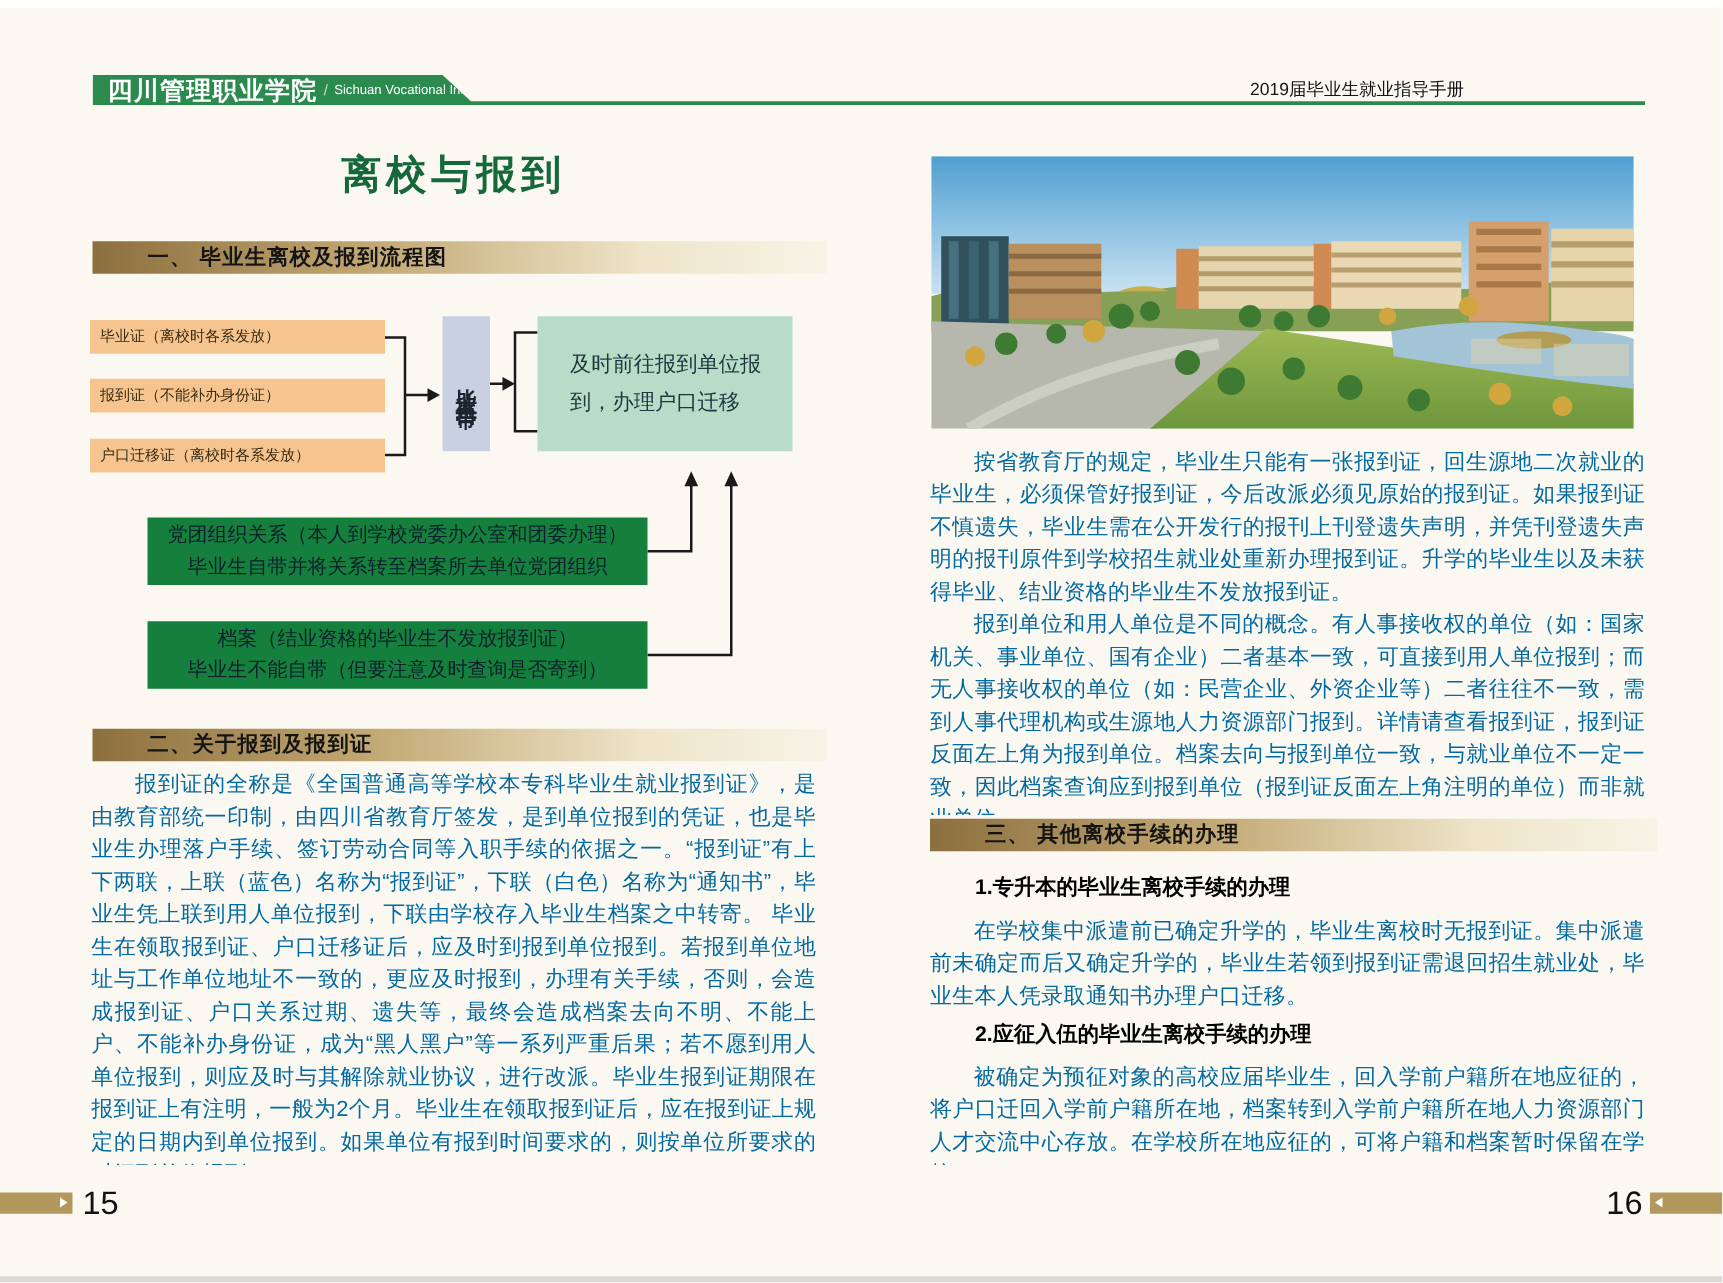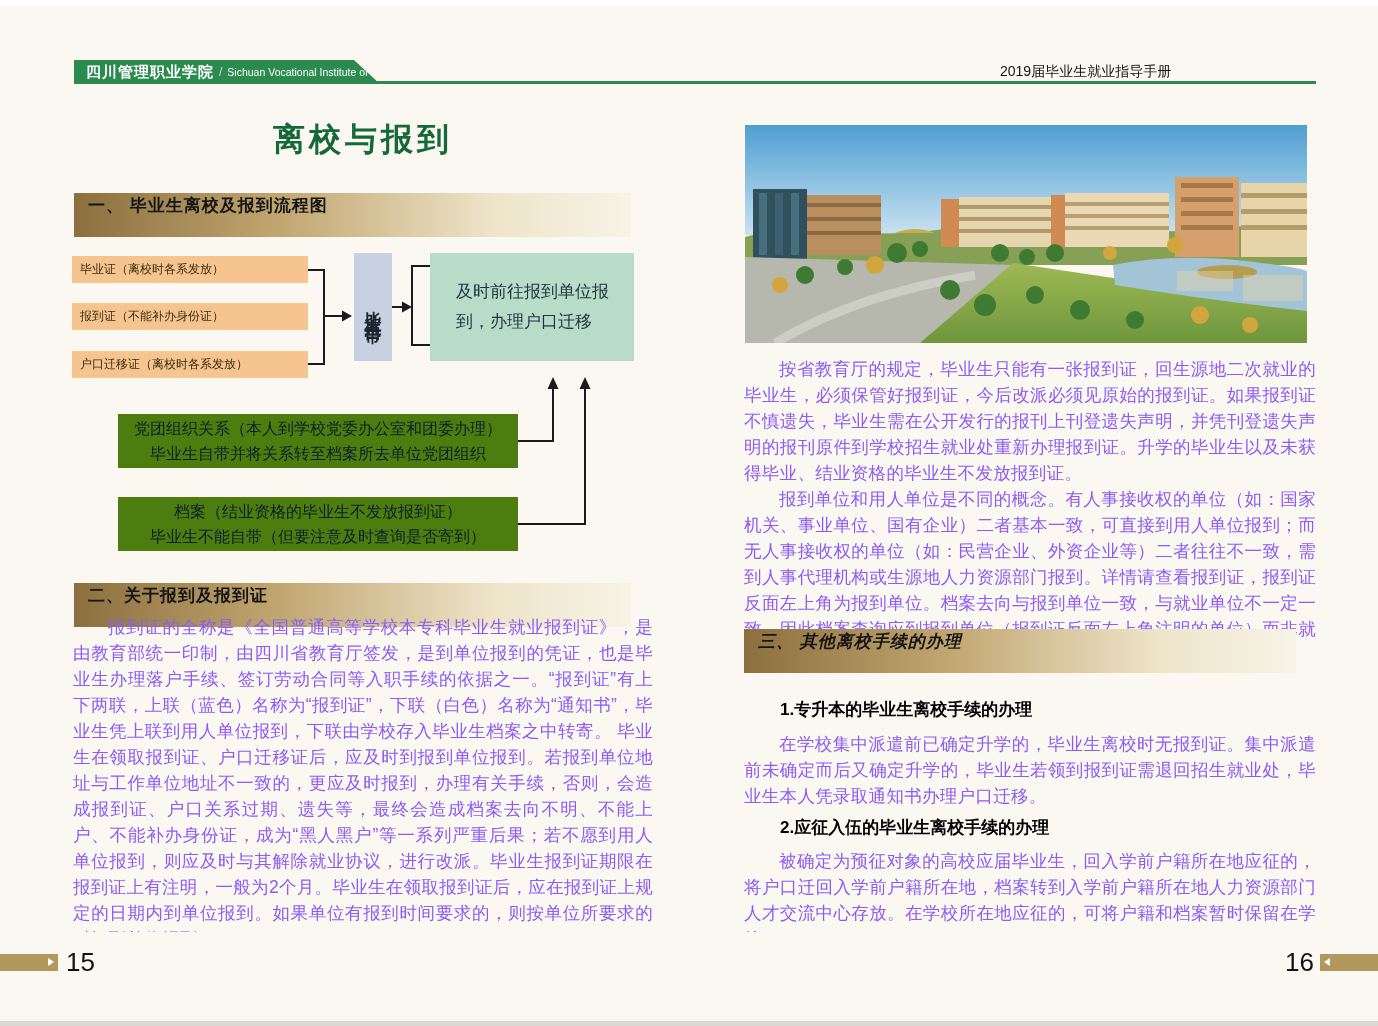--- a/index.html
+++ b/index.html
@@ -4,47 +4,47 @@
 <style>
   html,body{margin:0;padding:0;background:#ffffff;}
   .sheet{position:relative;width:1378px;height:1026px;background:#faf8f0;overflow:hidden;
          font-family:"Liberation Sans",sans-serif;color:#222;}
   .abs{position:absolute;}
   
   .top-white{left:0;top:0;width:1378px;height:6px;background:#ffffff;}
   .school-bar{left:74px;top:60px;height:24px;width:268px;background:#2b8a4e;
               display:flex;align-items:center;padding:0 26px 0 12px;
               clip-path:polygon(0 0,calc(100% - 26px) 0,100% 100%,0 100%);}
-  .school-cn{font-size:15px;font-weight:bold;color:#ffffff;letter-spacing:1px;white-space:nowrap;}
+  .school-cn{font-size:20px;font-weight:bold;color:#ffffff;letter-spacing:1px;white-space:nowrap;}
   .school-sep{font-size:12px;color:#bfe0cd;margin:0 5px;}
   .school-en{font-size:10.5px;color:#ffffff;white-space:nowrap;}
   .header-rule{left:330px;top:81px;width:986px;height:3px;background:#2b8a4e;}
   .handbook-title{left:1000px;top:63px;width:316px;font-size:14px;color:#141414;}
   
   .page-title{left:74px;top:118px;width:578px;text-align:center;font-size:32px;font-weight:bold;
               color:#15683a;letter-spacing:4px;}
-  .gold-bar{height:44px;line-height:26px;padding-left:14px;font-size:17px;font-weight:bold;color:#141414;
+  .gold-bar{height:26px;line-height:26px;padding-left:44px;font-size:17px;font-weight:bold;color:#141414;
             letter-spacing:1px;background:linear-gradient(90deg,#8c6f3e 0%,#c2a873 38%,#eee4c9 75%,#f7f3e6 100%);}
   .gb1{left:74px;top:193px;width:543px;}
   .gb2{left:74px;top:583px;width:543px;}
-  .gb3{left:744px;top:629px;width:538px;font-style:italic;}
-  .body-par{font-size:17.5px;line-height:26px;text-align:justify;color:#8b5cf6;letter-spacing:0.3px;}
+  .gb3{left:744px;top:655px;width:538px;}
+  .body-par{font-size:17.5px;line-height:26px;text-align:justify;color:#0369a1;letter-spacing:0.3px;}
   .indent{text-indent:2em;}
   .left-par{left:73px;top:614px;width:580px;height:318px;overflow:hidden;}
   
   .flow{left:72px;top:250px;width:566px;height:312px;}
   .fc-box{position:absolute;display:flex;align-items:center;}
   .fc-orange{background:#f6c58f;color:#3a2c12;font-size:12px;padding-left:8px;width:228px;height:27px;}
   .fc-carry{left:282px;top:3px;width:38px;height:108px;background:#c8d1e2;justify-content:center;
             writing-mode:vertical-rl;text-orientation:upright;font-size:17px;font-weight:600;
             letter-spacing:4px;color:#1c2430;}
   .fc-green{left:358px;top:3px;width:204px;height:108px;background:#b9dcc8;color:#223640;
             font-size:17px;line-height:30px;padding-left:26px;box-sizing:border-box;
             flex-direction:column;justify-content:center;align-items:flex-start;}
-  .fc-blue{background:#4d7c0f;color:#0c1f2b;font-size:16px;line-height:25px;width:400px;height:54px;
+  .fc-blue{background:#15803d;color:#0c1f2b;font-size:16px;line-height:25px;width:400px;height:54px;
            flex-direction:column;justify-content:center;text-align:center;}
   .fc-lines{position:absolute;left:0;top:0;}
   
   .photo{left:745px;top:125px;width:562px;height:218px;}
   .right-col{left:744px;top:356px;width:572px;height:296px;overflow:hidden;}
   .sub-title{font-size:17px;font-weight:bold;color:#000000;}
   .st1{left:780px;top:698px;width:520px;}
   .st2{left:780px;top:816px;width:520px;}
   .sub-par{left:744px;width:572px;height:84px;overflow:hidden;}
   .sp1{top:731px;} .sp2{top:848px;}

